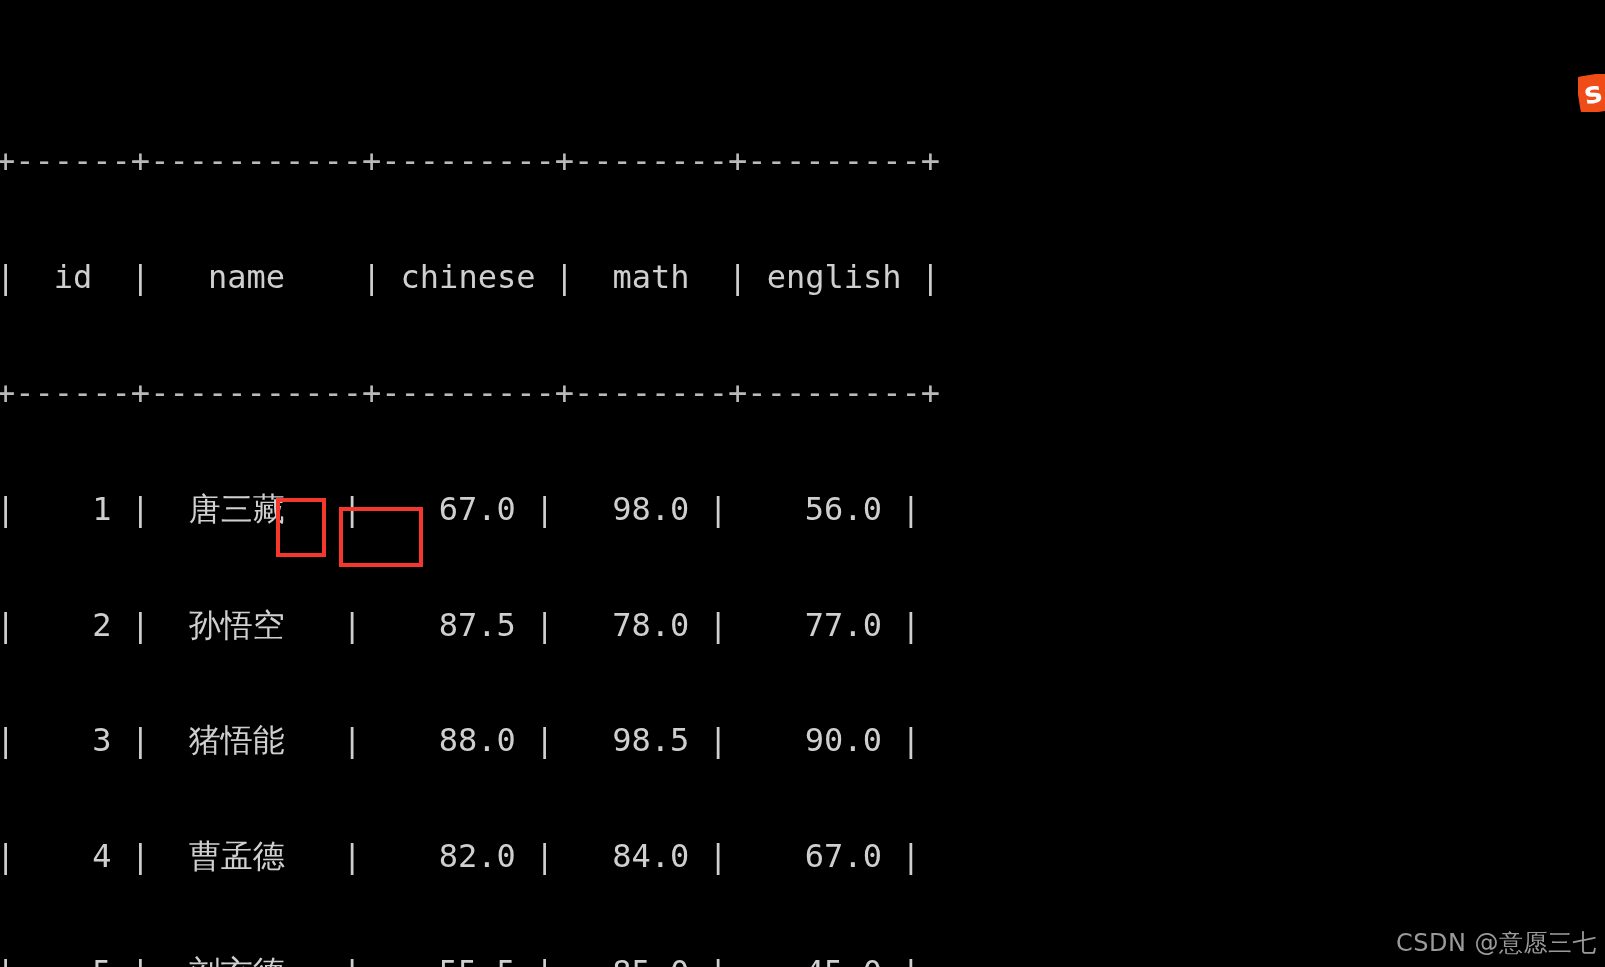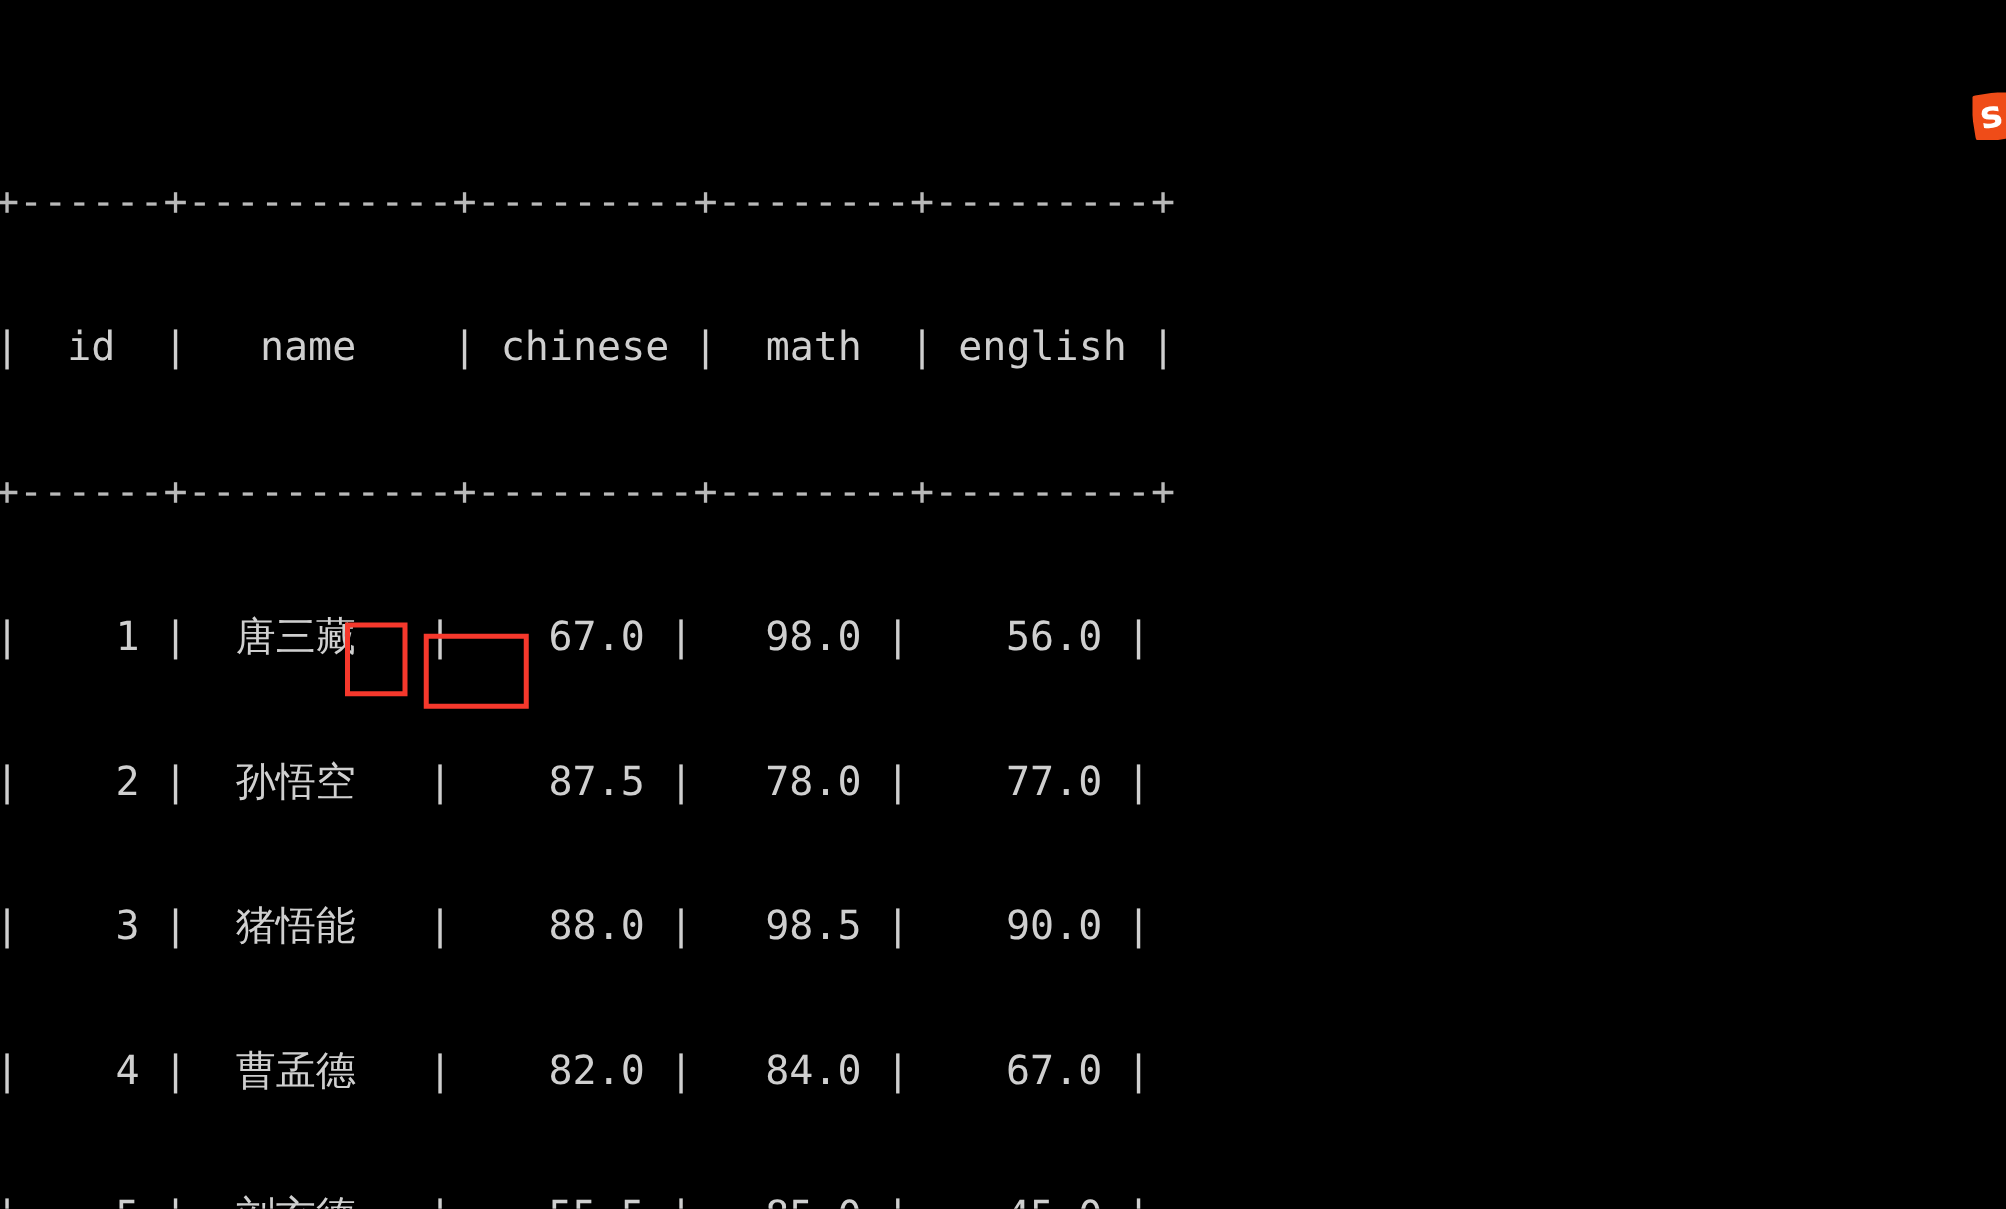--- a/index.html
+++ b/index.html
@@ -139,14 +139,15 @@
   </div>
 
   <div class="annot-box" id="annot-id"></div>
   <div class="annot-box" id="annot-name"></div>
 
   <div id="corner-badge">
     <div class="badge-shape"></div>
     <div class="badge-glyph">s</div>
   </div>
 
+  <div id="watermark">CSDN @意愿三七</div>
 
 </div>
 
 </body></html>

